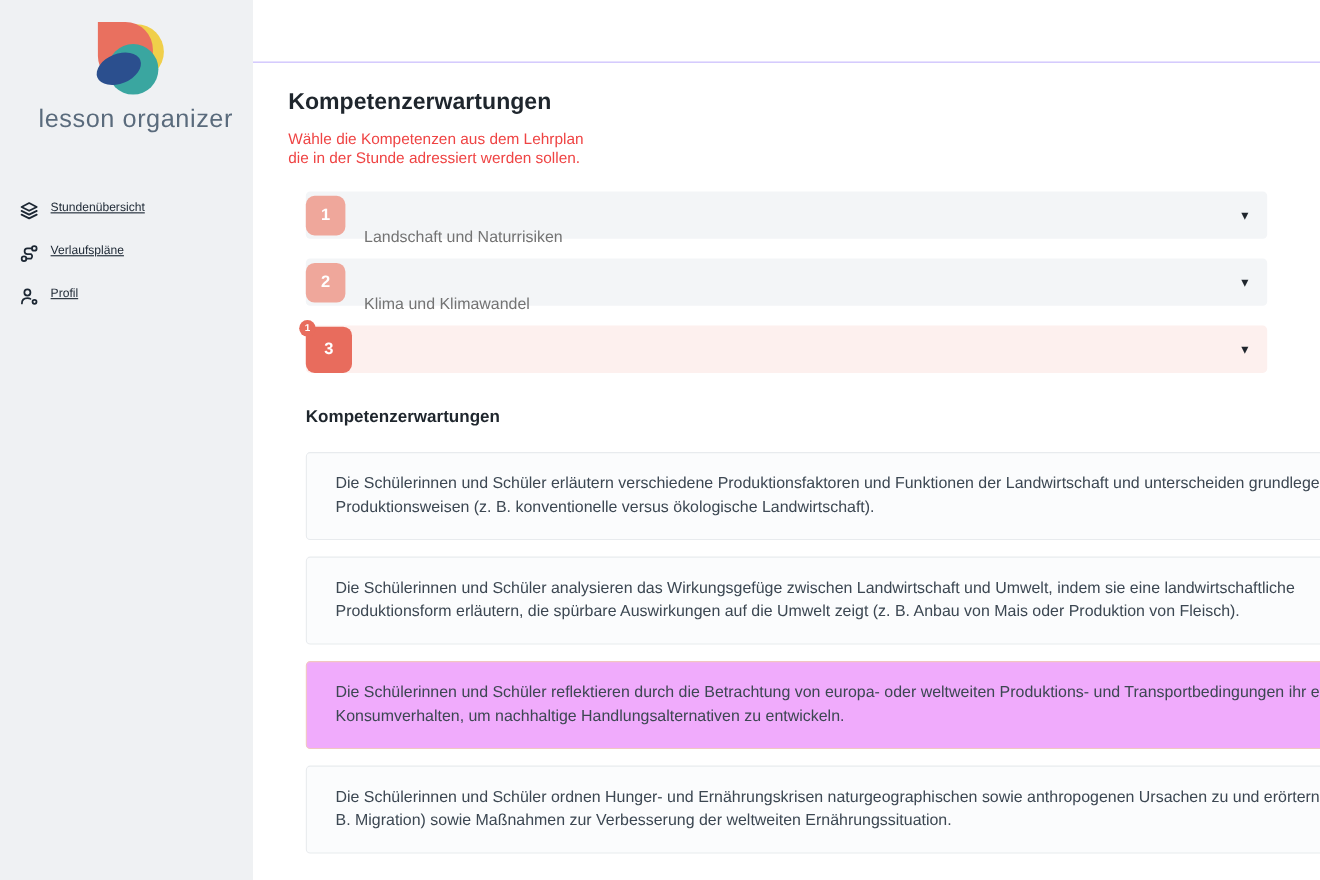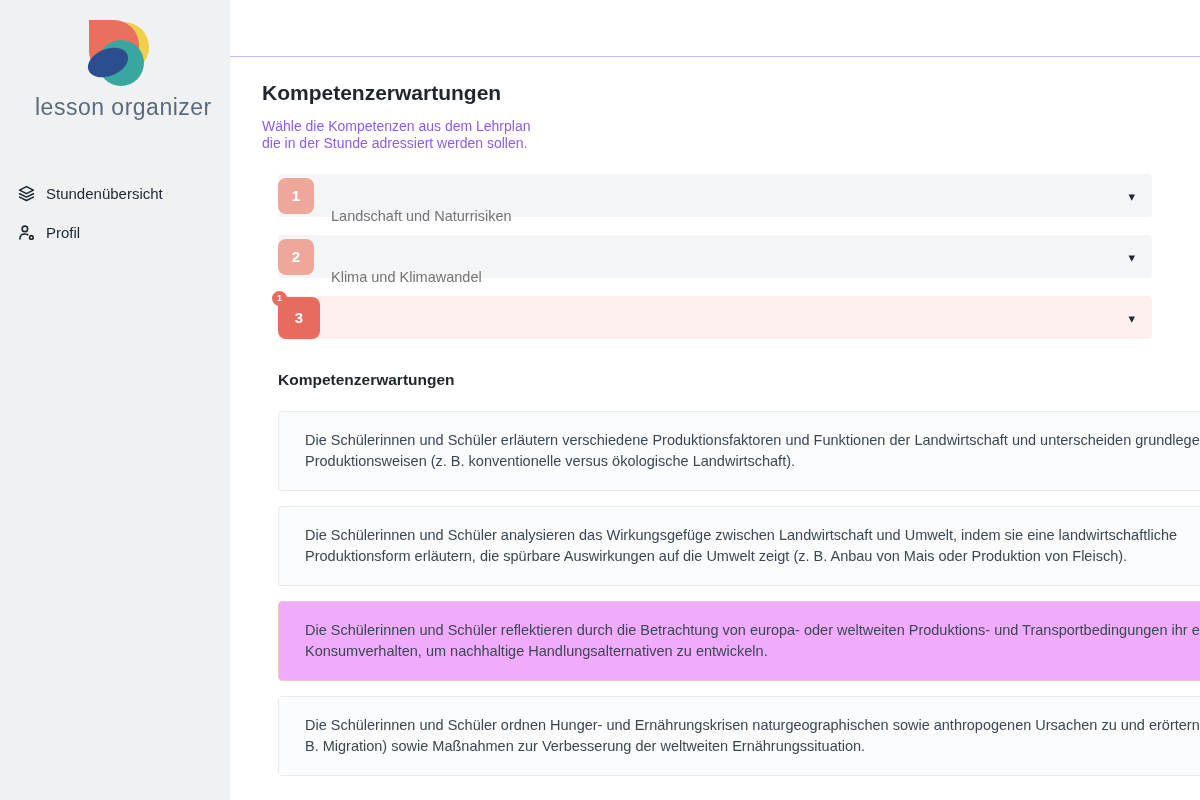--- a/index.html
+++ b/index.html
@@ -20,44 +20,44 @@
   .logo-salmon { left:8px; top:0; width:50px; height:56px; background:#e9705f; border-radius:0 26px 26px 26px; z-index:2; }
   .logo-yellow { right:0; top:2px; width:50px; height:50px; background:#f0cf4a; border-radius:50%; z-index:1; }
   .logo-teal   { right:5px; bottom:2px; width:46px; height:46px; background:#3aa6a0; border-radius:50%; z-index:3; }
   .logo-blue   { left:6px; bottom:12px; width:42px; height:27px; background:#2b4f8e; border-radius:50%; transform:rotate(-22deg); z-index:4; }
   .wordmark {
     margin-top:6px; font-size:23px; font-weight:300; letter-spacing:0.5px;
     color:#5a6b7c; white-space:nowrap;
   }
   .nav { margin-top:52px; }
   .nav-item {
-    display:flex; align-items:flex-end; gap:11px;
+    display:flex; align-items:flex-start; gap:11px;
     padding:10px 18px; height:39px; cursor:pointer;
-    font-size:15px; color:#1c2733; font-weight:500;
+    font-size:11px; color:#1c2733; font-weight:500;text-decoration:underline;
   }
   .nav-item svg { flex:0 0 17px; stroke:#1c2733; fill:none; stroke-width:1.5; stroke-linecap:round; stroke-linejoin:round; }
 
   
   .main { flex:1; background:#ffffff; display:flex; flex-direction:column; }
   .topbar {
     height:57px; flex:0 0 57px; border-bottom:1px solid #c4b5fd;
     display:flex; align-items:center; justify-content:flex-end; padding-right:16px; gap:8px;
   }
   .avatar {
     width:36px; height:36px; border-radius:50%;
     background:linear-gradient(135deg,#8d3f56 0%,#7c4670 45%,#4a6fb3 100%);
     color:#ffffff; font-size:13px; font-weight:700;
     display:flex; align-items:center; justify-content:center; cursor:pointer;
   }
   .username { font-size:14.5px; color:#701a75; }
   .user-chevron { font-size:12px; color:#6b7680; margin-left:2px; cursor:pointer; }
 
   .content { padding:24px 48px 0 32px; }
   .page-title { font-size:21px; font-weight:700; color:#1f262d; }
-  .page-subtitle { margin-top:13px; font-size:14px; line-height:17px; color:#8b5cf6; max-width:285px; }
+  .page-subtitle { margin-top:13px; font-size:14px; line-height:17px; color:#ef4444; max-width:285px; }
 
   .accordion { margin-top:22px; margin-left:16px; }
   .acc-row {
     position:relative; width:874px; height:43px; margin-bottom:18px;
     background:#f3f5f7; border-radius:4px; cursor:pointer;
     display:flex; align-items:center;
   }
   .acc-row.expanded { background:#fdf0ee; }
   .num-square {
     position:absolute; left:0; top:50%; transform:translateY(-50%);
@@ -102,20 +102,28 @@
   </div>
 
   <nav class="nav">
     <div class="nav-item">
       <svg width="17" height="17" viewBox="0 0 16 16">
         <path d="M8 1.5 14.5 4.8 8 8.1 1.5 4.8 Z"></path>
         <path d="M1.5 8.2 8 11.4 14.5 8.2"></path>
         <path d="M1.5 11.4 8 14.6 14.5 11.4"></path>
       </svg>
       <span>Stundenübersicht</span>
+    </div>
+    <div class="nav-item">
+      <svg width="17" height="17" viewBox="0 0 16 16">
+        <circle cx="12.4" cy="3.6" r="2"></circle>
+        <circle cx="3.6" cy="12.4" r="2"></circle>
+        <path d="M10.4 3.6 H6.5 a2.4 2.4 0 0 0 0 4.8 h3 a2.4 2.4 0 0 1 0 4 H5.6"></path>
+      </svg>
+      <span>Verlaufspläne</span>
     </div>
     <div class="nav-item">
       <svg width="17" height="17" viewBox="0 0 16 16">
         <circle cx="6.5" cy="4.6" r="2.6"></circle>
         <path d="M1.8 14 c0-3 2.1-4.6 4.7-4.6 1 0 1.9.2 2.6.7"></path>
         <circle cx="12.6" cy="12.6" r="1.7"></circle>
       </svg>
       <span>Profil</span>
     </div>
   </nav>

